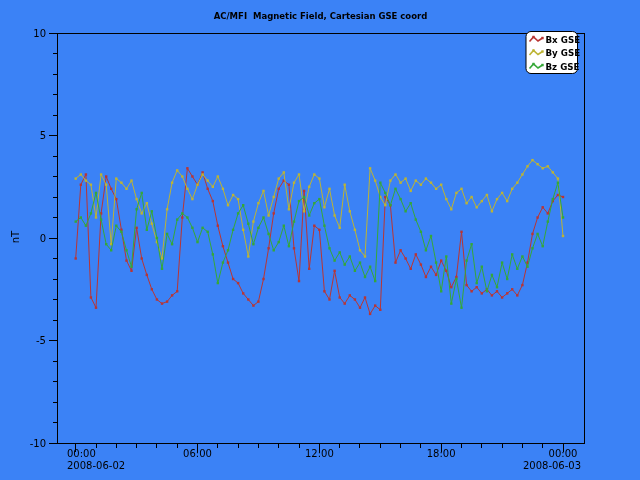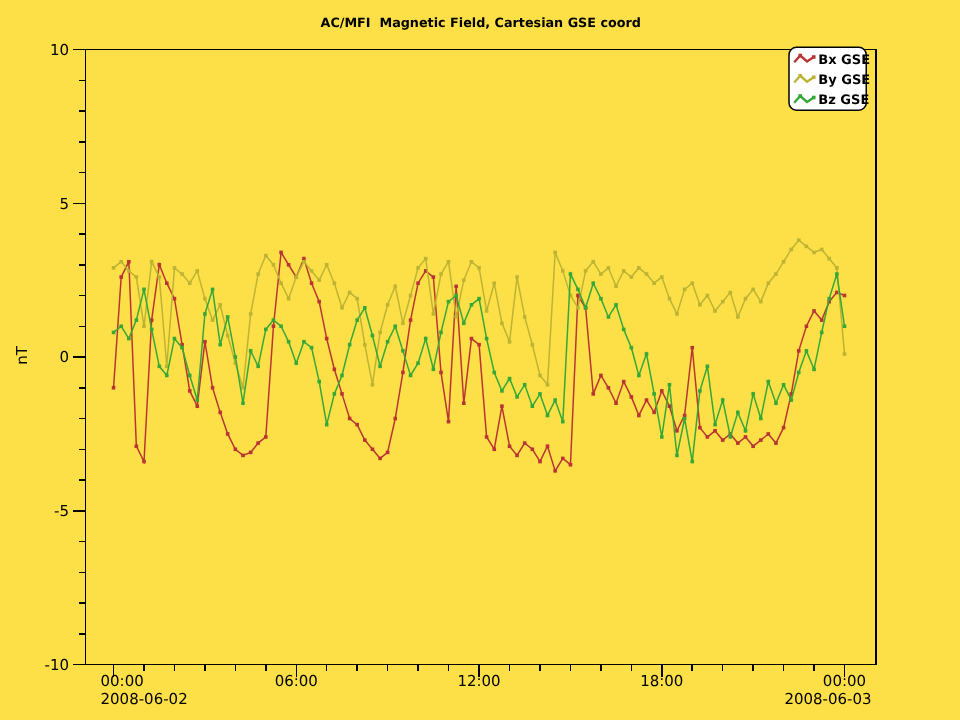--- a/index.html
+++ b/index.html
@@ -1,16 +1,16 @@
 <!DOCTYPE html>
 <html><head>
 <meta charset="utf-8">
 <style>
   html,body{margin:0;padding:0;background:#fff;}
-  #canvas{position:relative;width:640px;height:480px;background:#fde047;overflow:hidden;
+  #canvas{position:relative;width:640px;height:480px;background:#3b82f6;overflow:hidden;
           font-family:"DejaVu Sans","Liberation Sans",sans-serif;}
   #chart-title{position:absolute;left:57px;top:11px;width:527px;text-align:center;
                font-size:8.5px;font-weight:bold;color:#000;white-space:pre;letter-spacing:0px;}
   #y-label{position:absolute;left:6px;top:230px;width:22px;height:14px;
            transform:rotate(-90deg);transform-origin:50% 50%;
            font-size:10px;color:#000;text-align:center;}
   svg{position:absolute;left:0;top:0;}
   text{font-family:"DejaVu Sans","Liberation Sans",sans-serif;}
 </style>
 </head>

